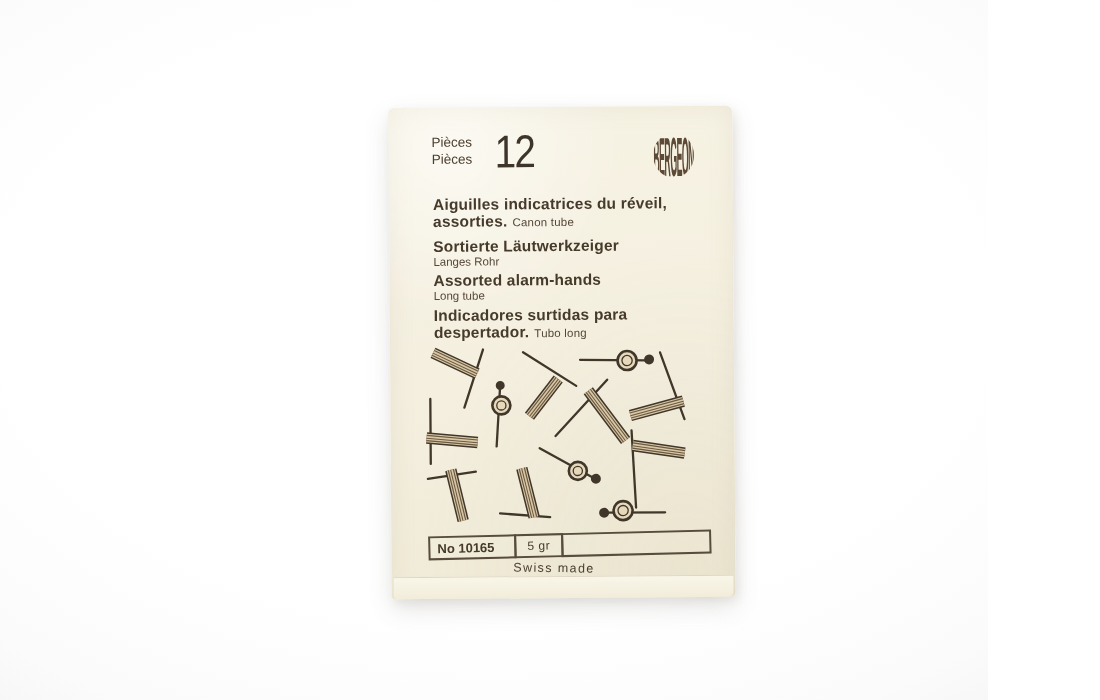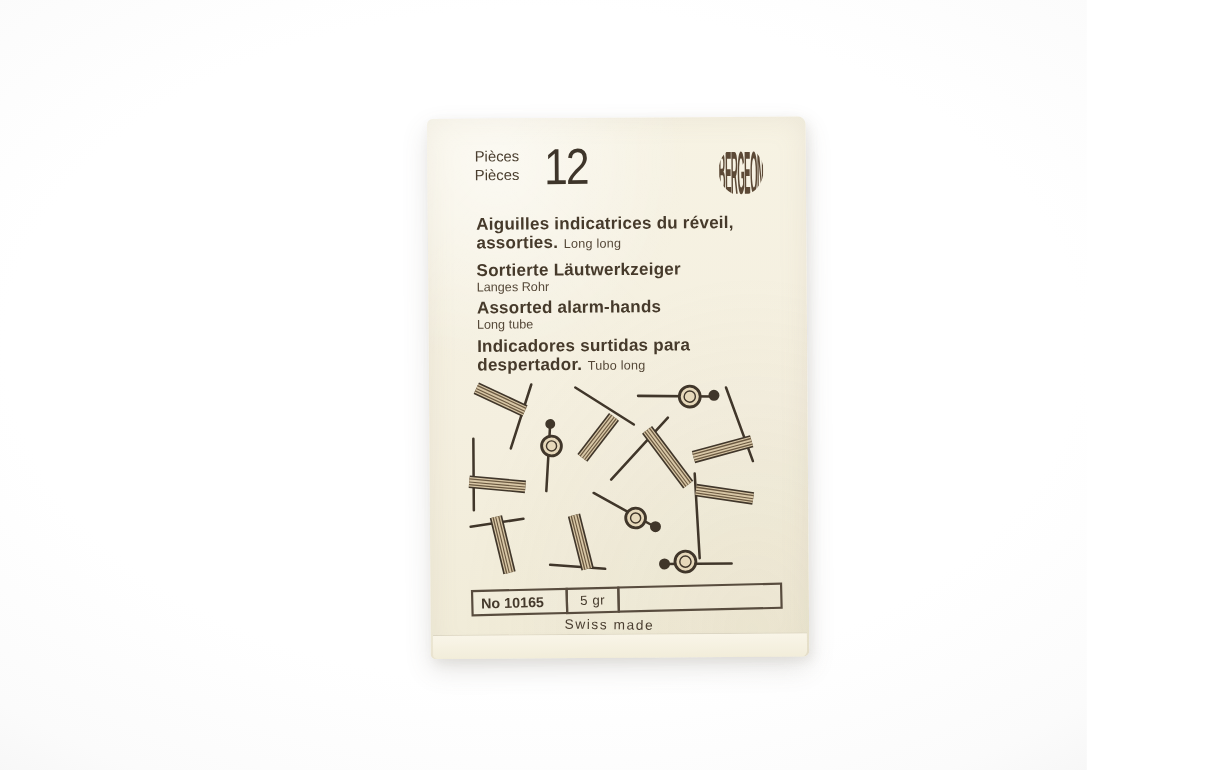--- a/index.html
+++ b/index.html
@@ -76,21 +76,21 @@
             <ellipse cx="22" cy="23" rx="20.5" ry="22.5"></ellipse>
           </clipPath>
       </defs>
       <g clip-path="url(#logoClip)">
         <text class="logo-text" x="22" y="28.5" text-anchor="middle" transform="translate(22 23) scale(0.6 3.8) translate(-22 -23)">BERGEON</text>
       </g>
     </svg>
 
     <div class="titles">
       <div class="t-bold">Aiguilles indicatrices du réveil,</div>
-      <div class="t-bold t-mixed"><span>assorties.</span><span class="t-small">Long long</span></div>
+      <div class="t-bold t-mixed"><span>assorties.</span><span class="t-small">Canon tube</span></div>
       <div class="t-bold mt7">Sortierte Läutwerkzeiger</div>
       <div class="t-small">Langes Rohr</div>
       <div class="t-bold mt2">Assorted alarm-hands</div>
       <div class="t-small">Long tube</div>
       <div class="t-bold mt3">Indicadores surtidas para</div>
       <div class="t-bold t-mixed"><span>despertador.</span><span class="t-small">Tubo long</span></div>
     </div>
 
     <svg class="hands" width="320" height="200" viewBox="0 0 320 200">
         <g>

